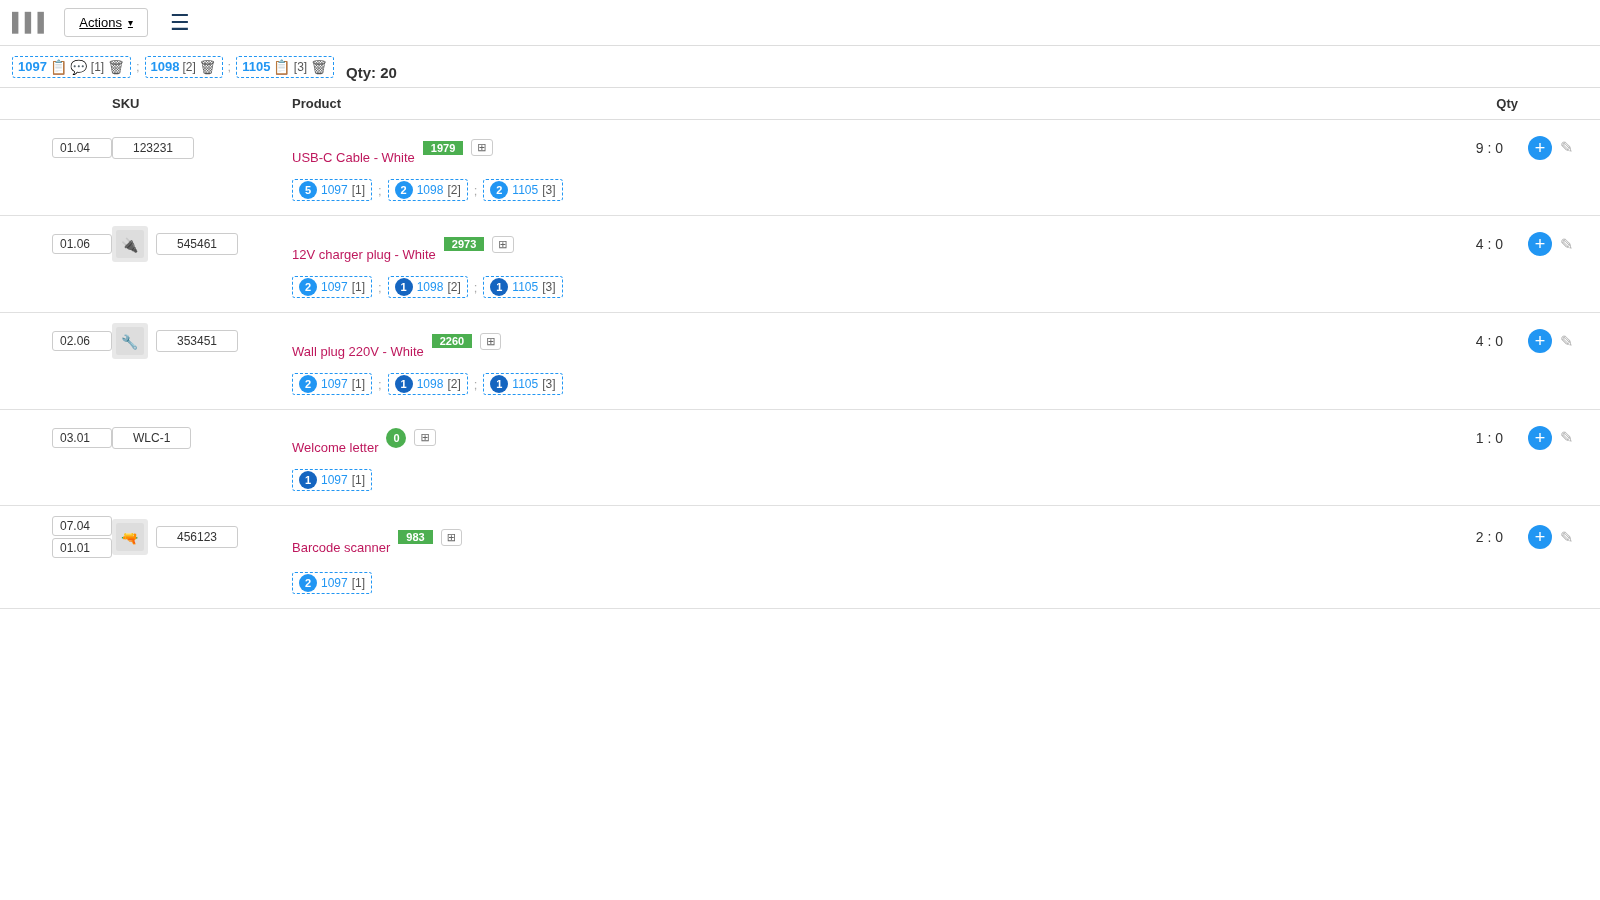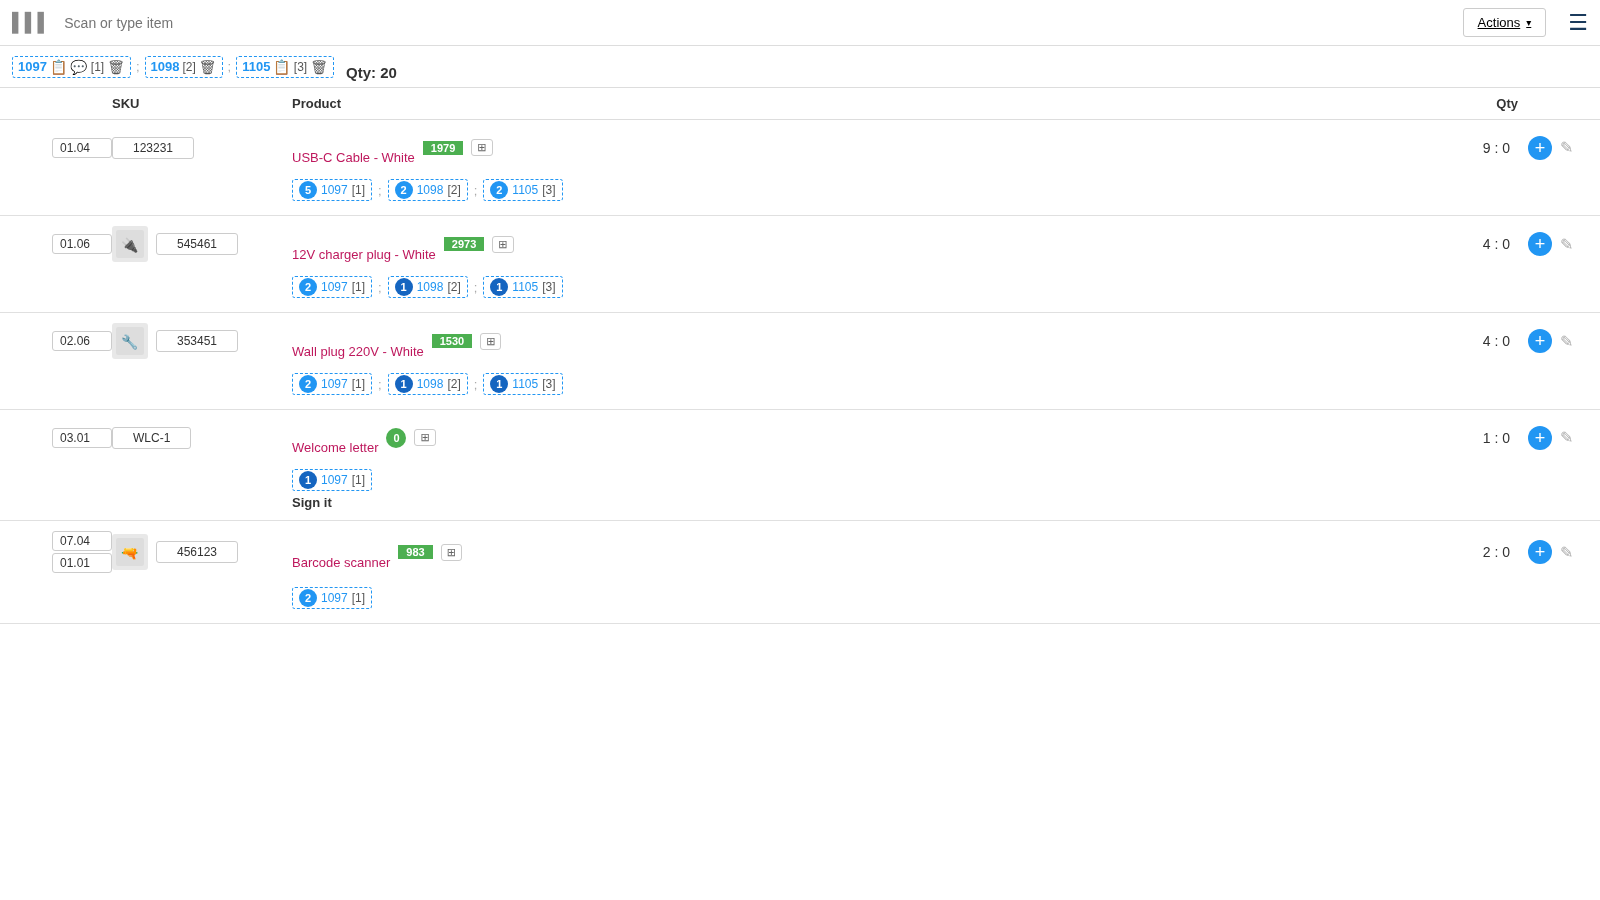--- a/index.html
+++ b/index.html
@@ -141,21 +141,21 @@
       font-weight: bold;
     }
     .info-icon {
       border: 1px solid #ccc;
       border-radius: 3px;
       padding: 1px 5px;
       font-size: 11px;
       color: #666;
       cursor: pointer;
     }
-    .qty-cell { font-size: 14px; color: #333; text-align: right; padding-right: 18px; }
+    .qty-cell { font-size: 14px; color: #333; text-align: right; padding-right: 25px; }
     .action-cell { display: flex; gap: 8px; align-items: center; }
     .btn-add {
       background: #2196F3;
       color: #fff;
       border: none;
       border-radius: 50%;
       width: 24px; height: 24px;
       font-size: 18px;
       cursor: pointer;
       display: flex; align-items: center; justify-content: center;
@@ -192,21 +192,20 @@
     }
     .chip-num-1 { background: #1565C0; }
     .chip-separator { color: #aaa; }
     .note-text { font-size: 13px; font-weight: bold; color: #333; margin-top: 4px; }
   </style>
 </head>
 <body>
 
 <div class="top-bar">
   <span class="barcode-icon">▌▌▌</span>
-  <input class="scan-input" type="text" placeholder="Scan or type item" style="">
   <button class="actions-btn">
     <span>Actions</span>
     <span class="chevron">▾</span>
   </button>
   <span class="hamburger-icon">☰</span>
 </div>
 
 <div class="tab-bar">
 
   <div class="tab-item">
@@ -343,21 +342,21 @@
           <div class="product-image" style="background: rgb(232, 232, 232); width: 36px; height: 36px; border-radius: 3px; font-size: 10px; color: rgb(153, 153, 153); display: flex; align-items: center; justify-content: center;">
             <svg width="28" height="28" viewBox="0 0 28 28" fill="none">
               <rect width="28" height="28" rx="2" fill="#ddd"></rect>
               <text x="14" y="20" text-anchor="middle" font-size="14" fill="#999">🔧</text>
             </svg>
           </div>
           <div class="sku-box">353451</div>
         </div>
         <div class="product-info">
           <span class="product-name">Wall plug 220V - White</span>
-          <span class="badge-green">1530</span>
+          <span class="badge-green">2260</span>
           <span class="info-icon">⊞</span>
         </div>
         <div class="qty-cell">4 : 0</div>
         <div class="action-cell">
           <button class="btn-add">+</button>
           <button class="btn-edit">✎</button>
         </div>
       </div>
       <div class="row-sub">
         <div class="tag-chips">
@@ -401,21 +400,20 @@
         </div>
       </div>
       <div class="row-sub">
         <div class="tag-chips">
           <div class="chip">
             <span class="chip-num chip-num-1">1</span>
             <span style="color: rgb(33, 150, 243);">1097</span>
             <span style="color: rgb(85, 85, 85);">[1]</span>
           </div>
         </div>
-        <div class="note-text">Sign it</div>
       </div>
     </div>
     <div class="product-row">
       <div class="row-main">
         <div class="location-cell">
           <div class="location-box">07.04</div>
           <div class="location-box">01.01</div>
         </div>
         <div style="display: flex; align-items: center; gap: 8px;">
           <div class="product-image" style="background: rgb(232, 232, 232); width: 36px; height: 36px; border-radius: 3px; font-size: 10px; color: rgb(153, 153, 153); display: flex; align-items: center; justify-content: center;">

